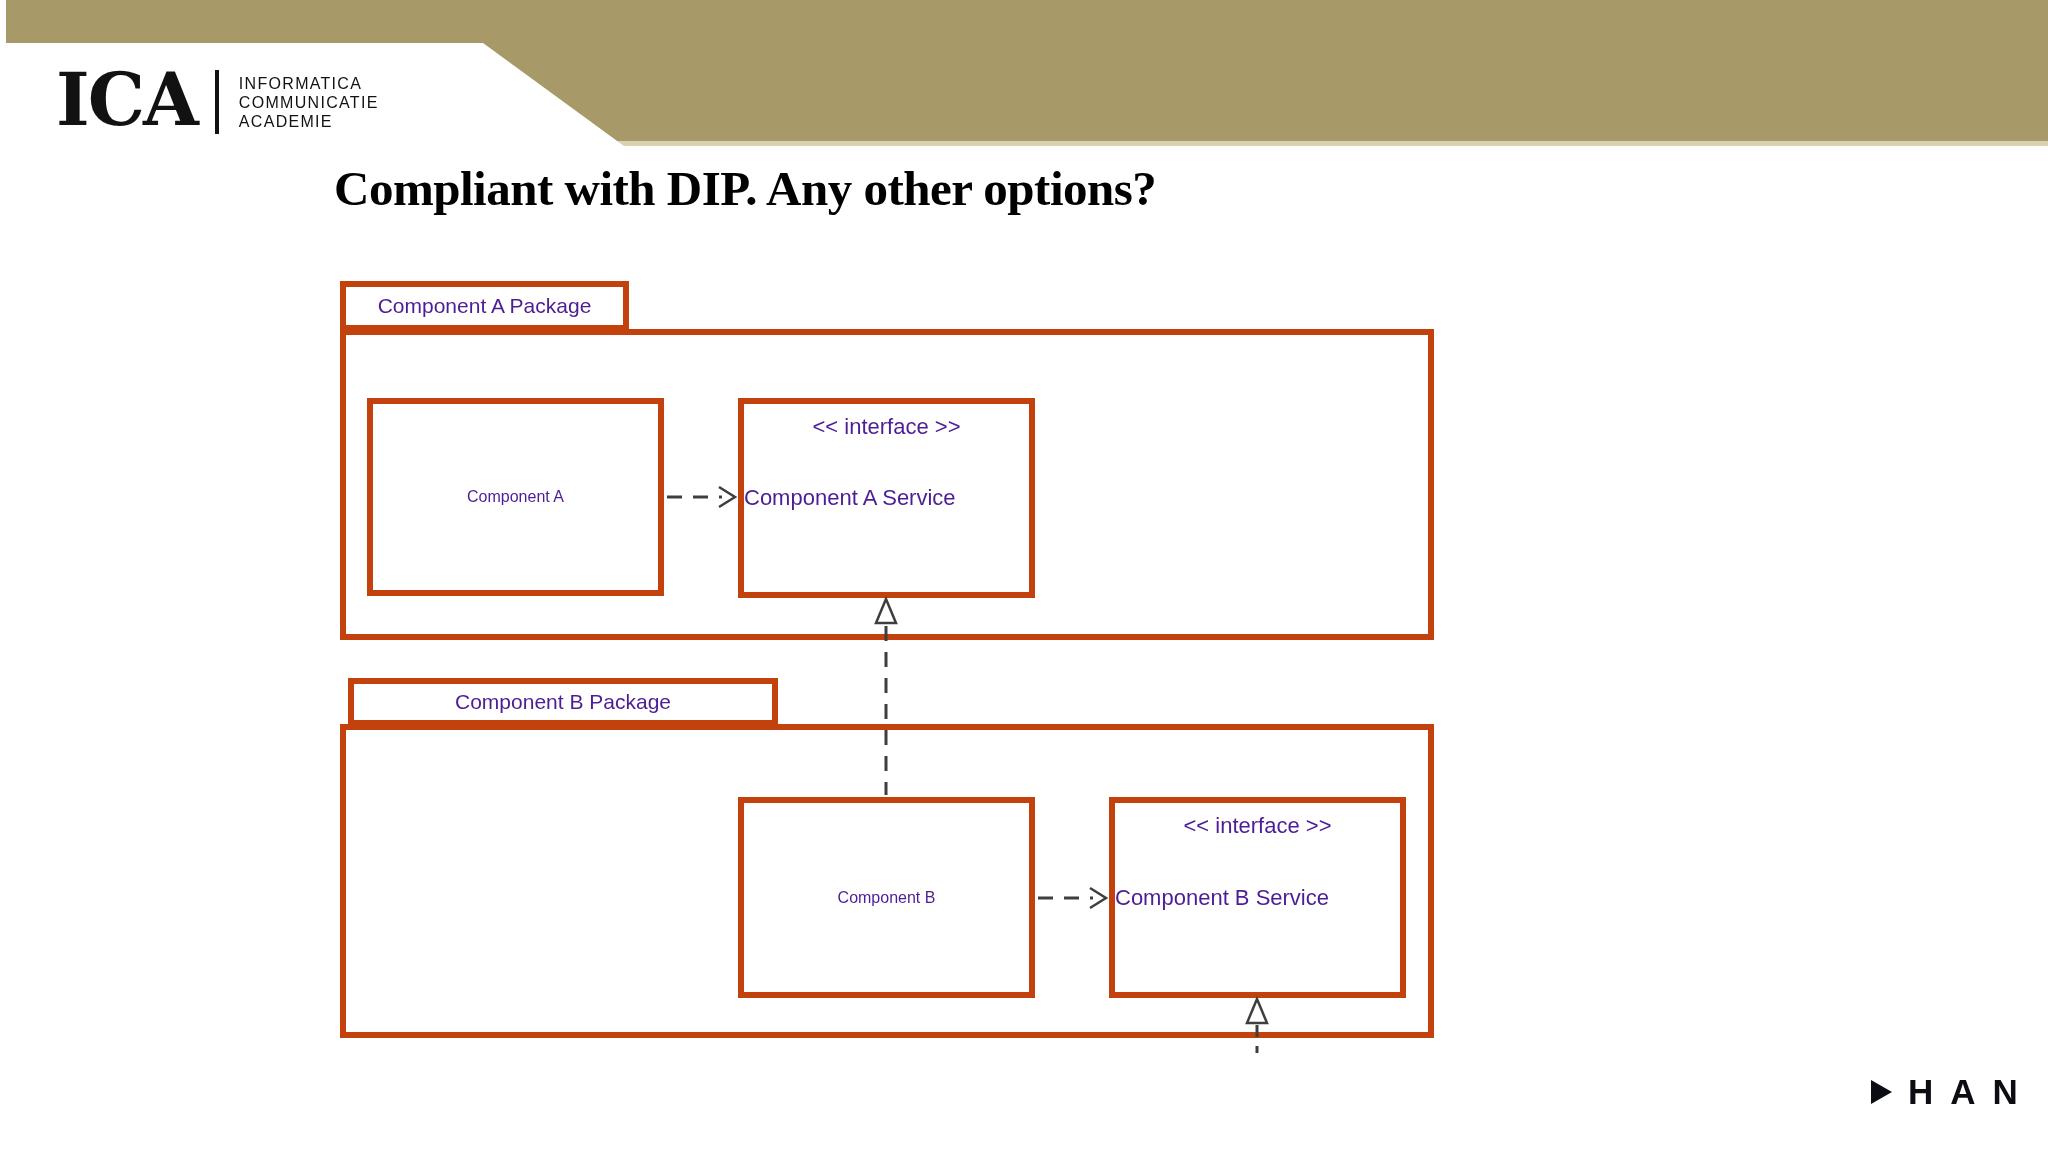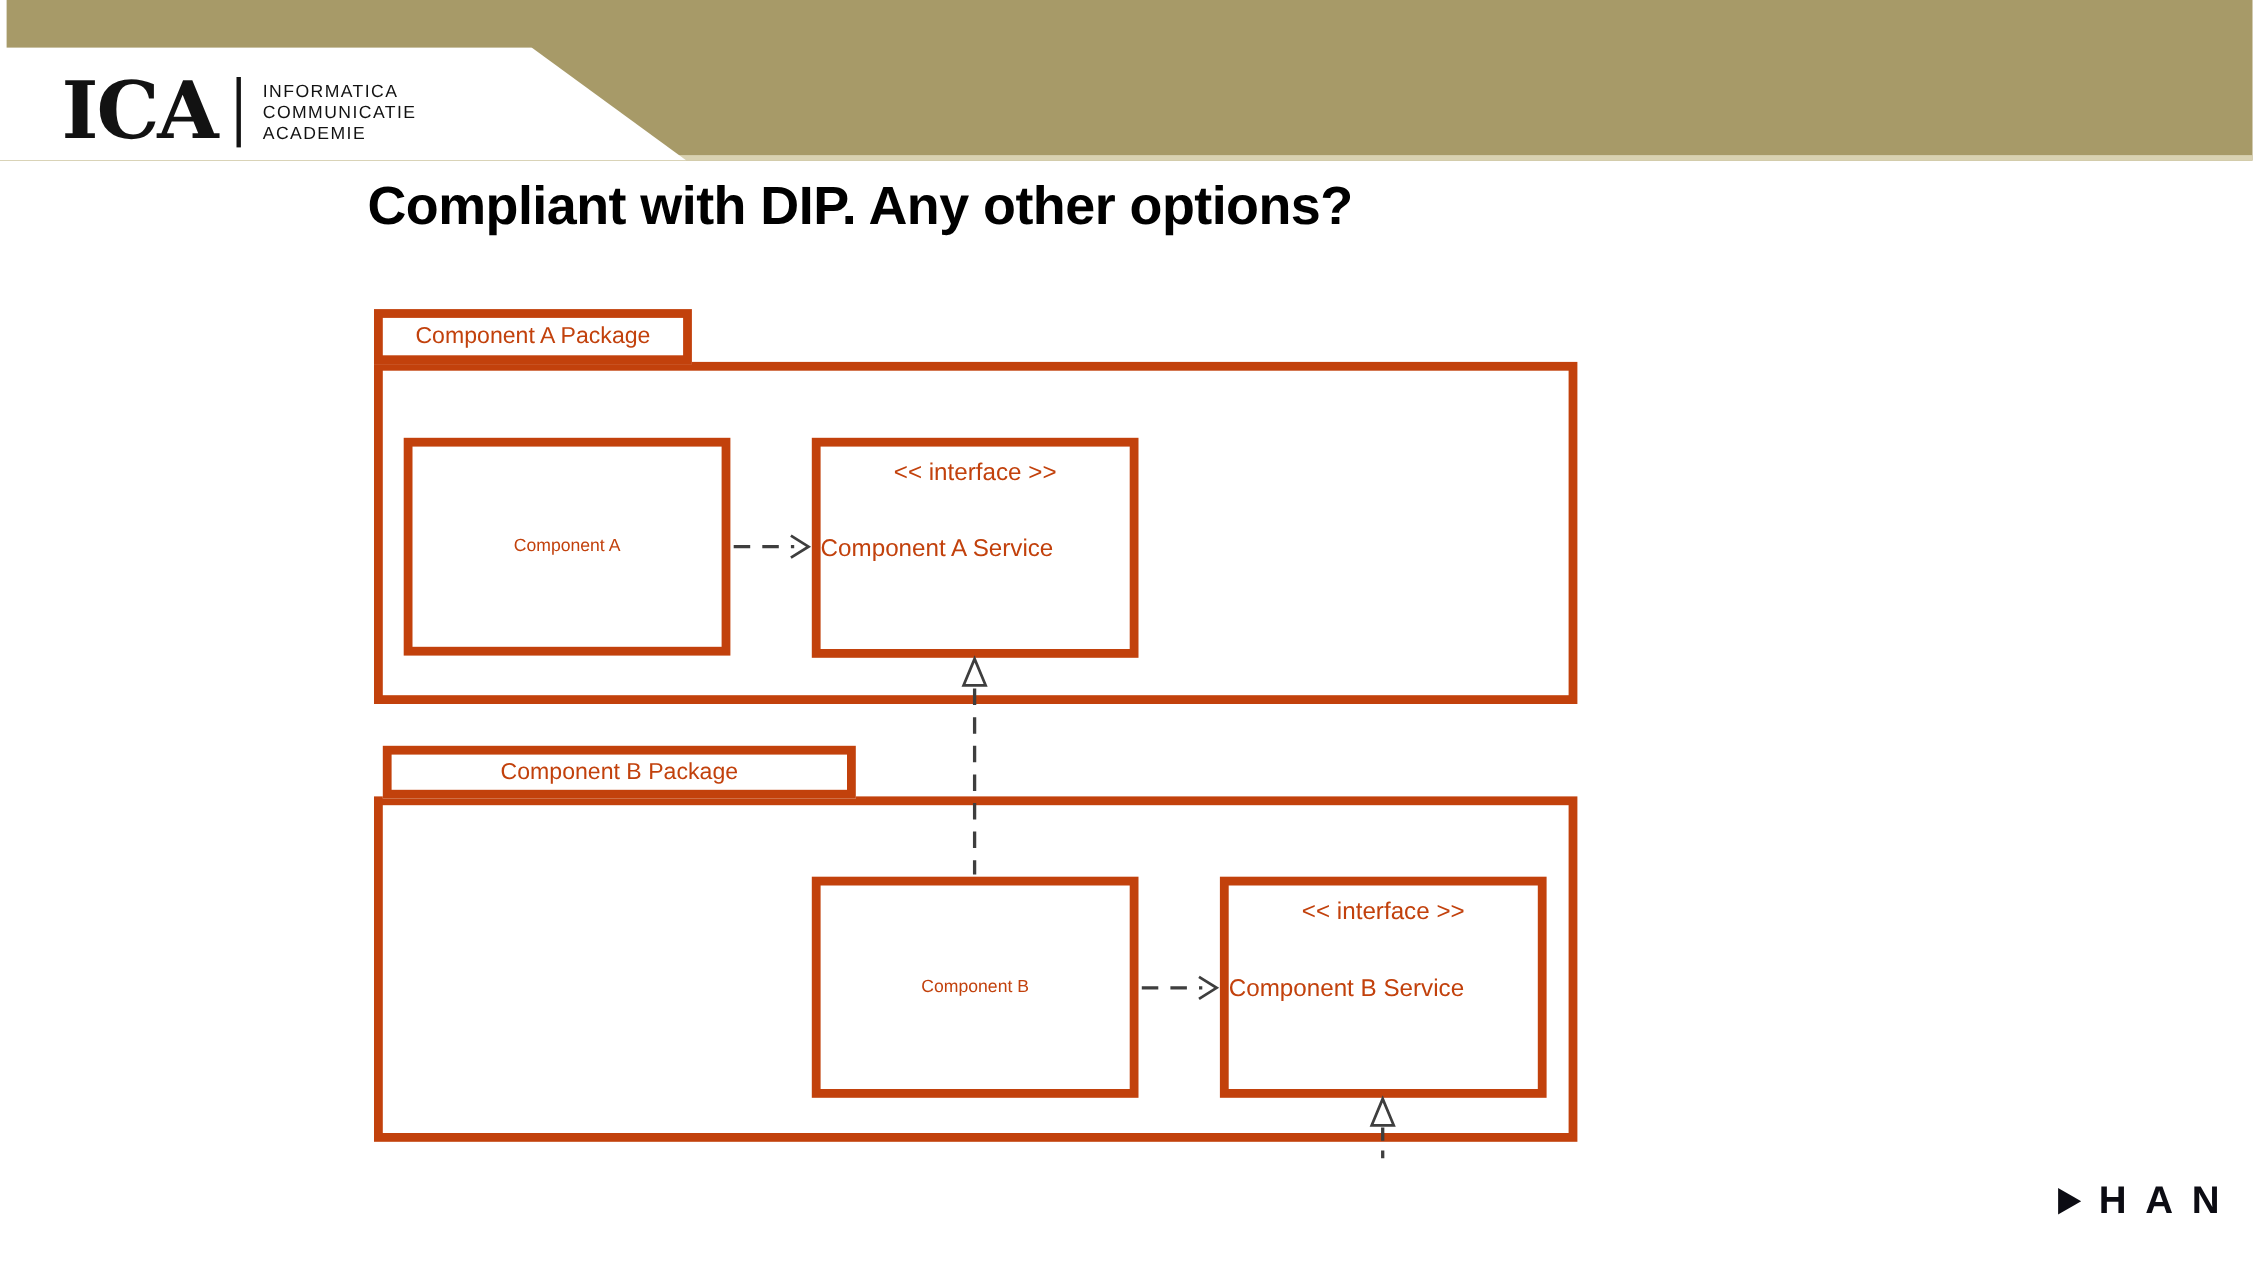--- a/index.html
+++ b/index.html
@@ -73,29 +73,30 @@
 
   
   .title {
     position: absolute;
     left: 334px; top: 160px;
     font-size: 49px;
     font-weight: bold;
     letter-spacing: -0.5px;
     color: #000000;
     z-index: 2;
+    font-family: Liberation Serif, serif;
   }
 
   
   .uml-box {
     position: absolute;
     box-sizing: border-box;
-    border: 8px solid #c2410c;
-    background: #ffffff;
-    color: #c2410c;
+    border: 6px solid #c2410c;
+    background: #ffffff;
+    color: #4c1d95;
   }
   .pkg-tab {
     display: flex;
     align-items: center;
     justify-content: center;
     font-size: 21px;
     z-index: 4;
   }
   .pkg-body { z-index: 1; }
   .comp-box {

